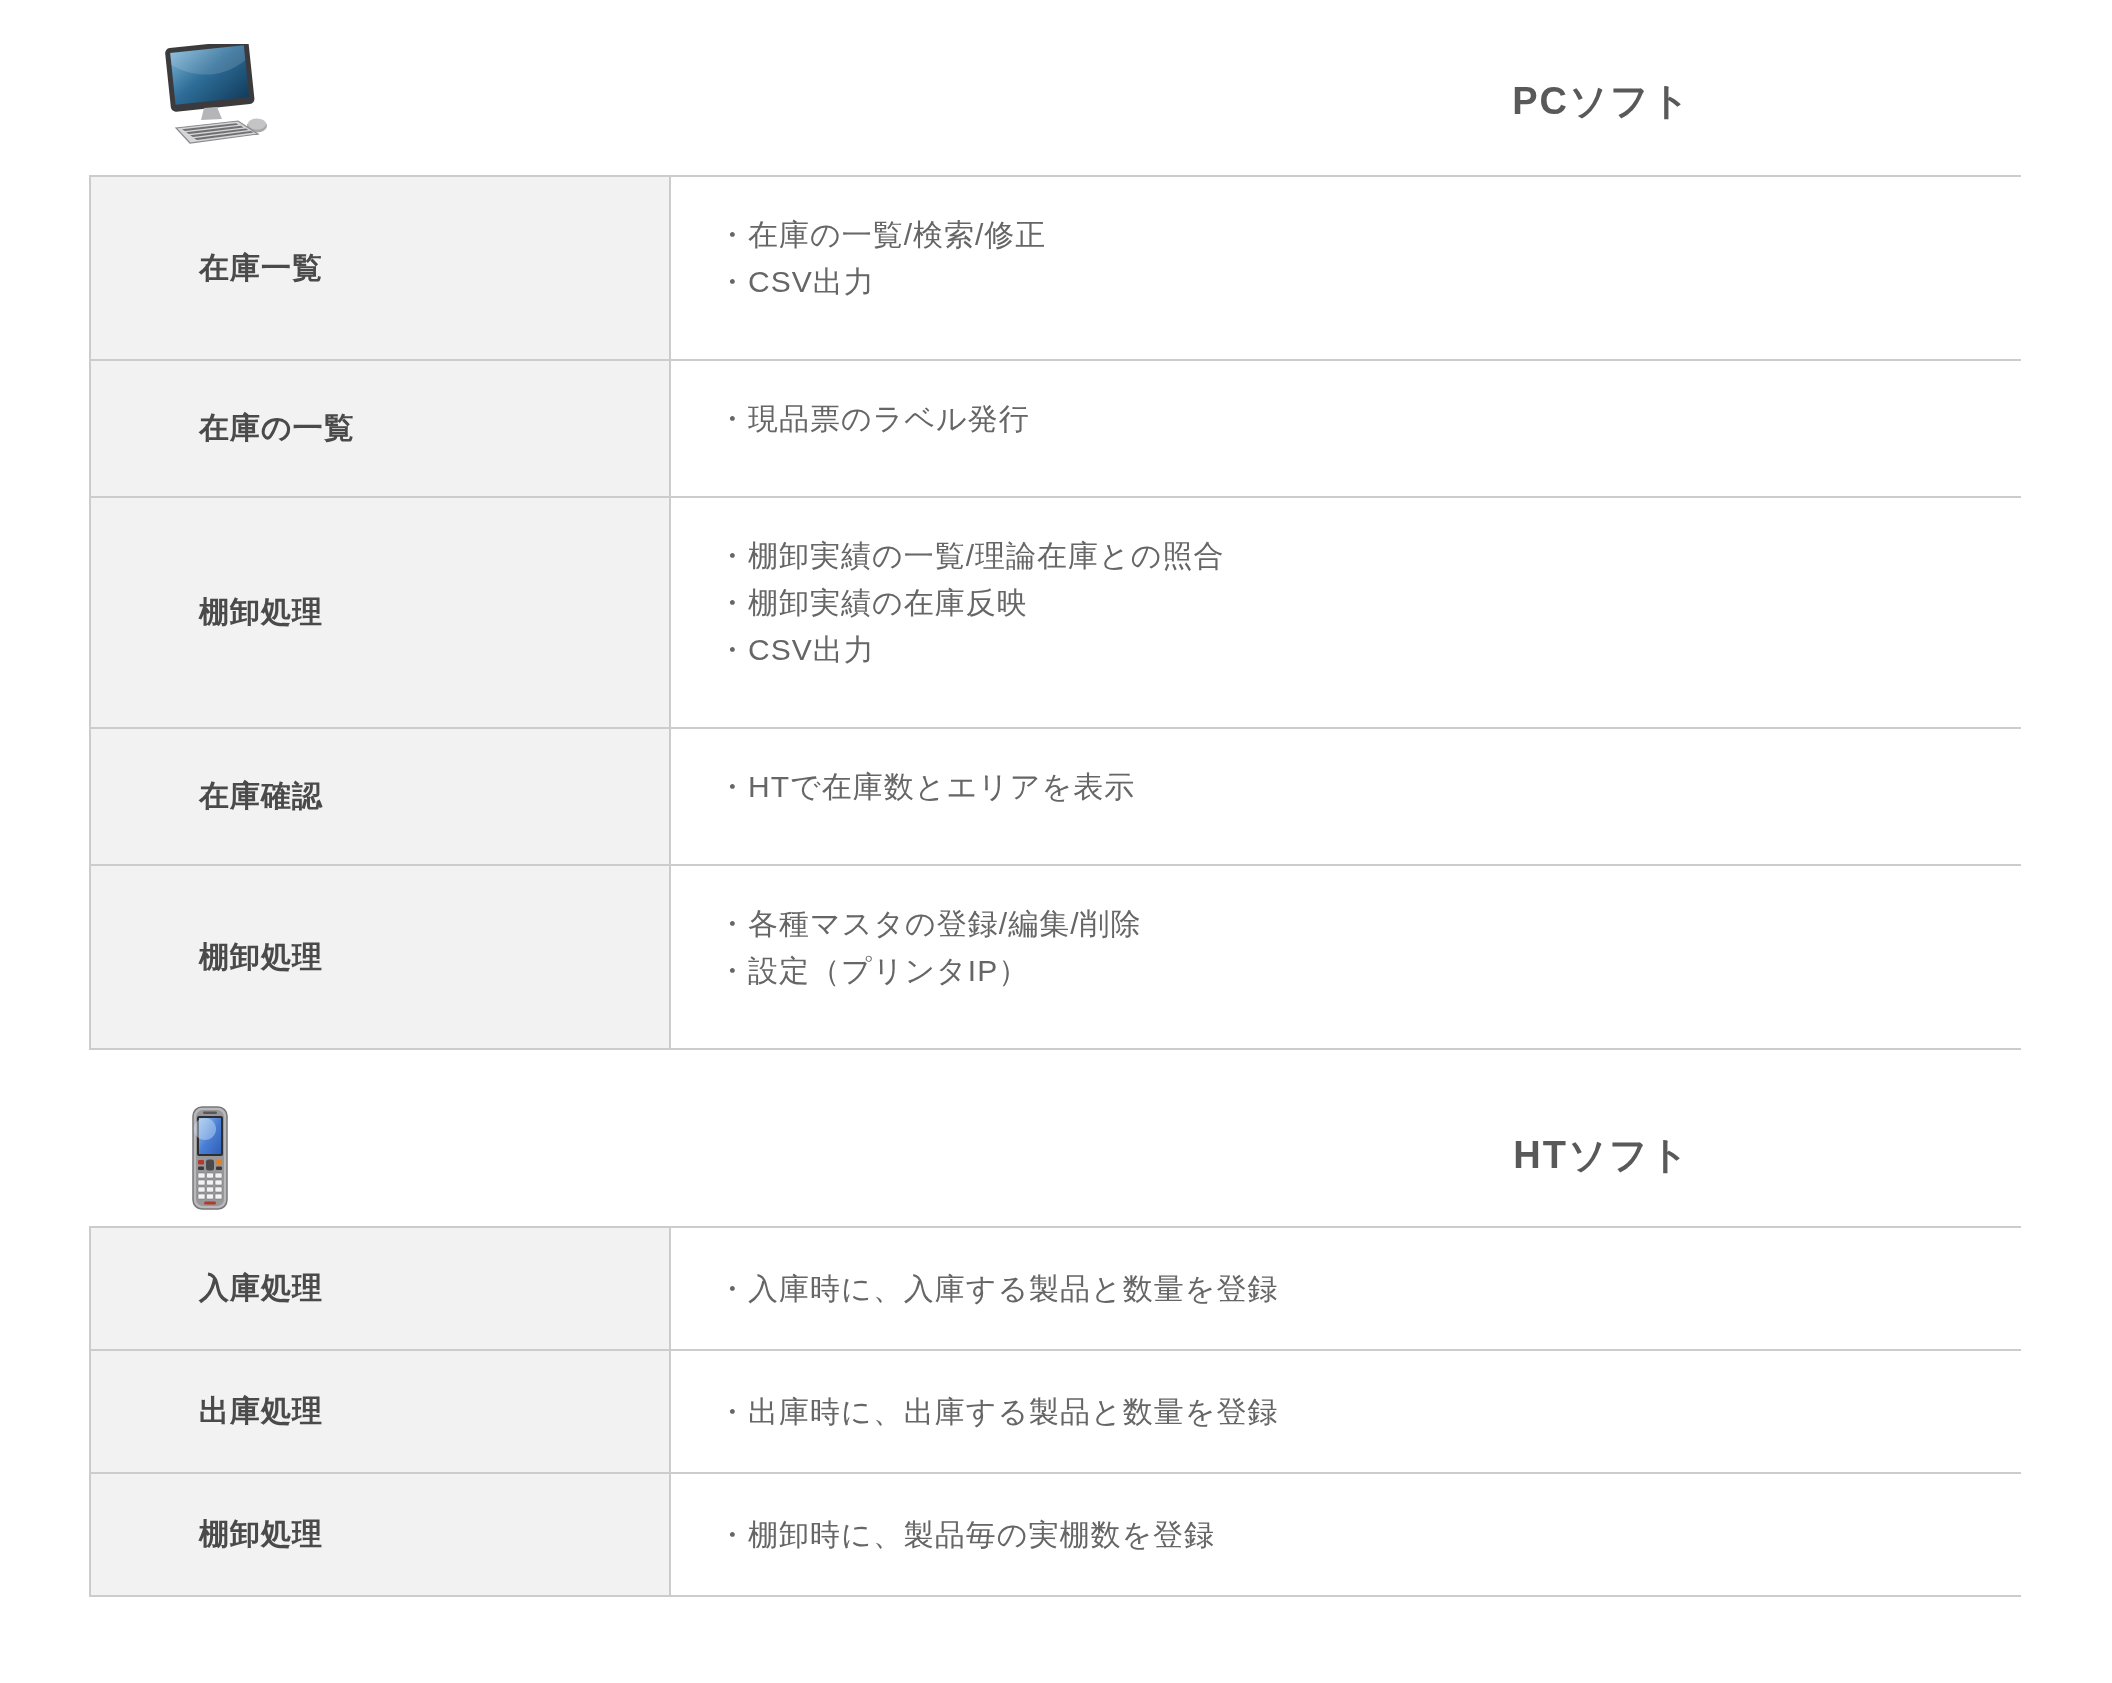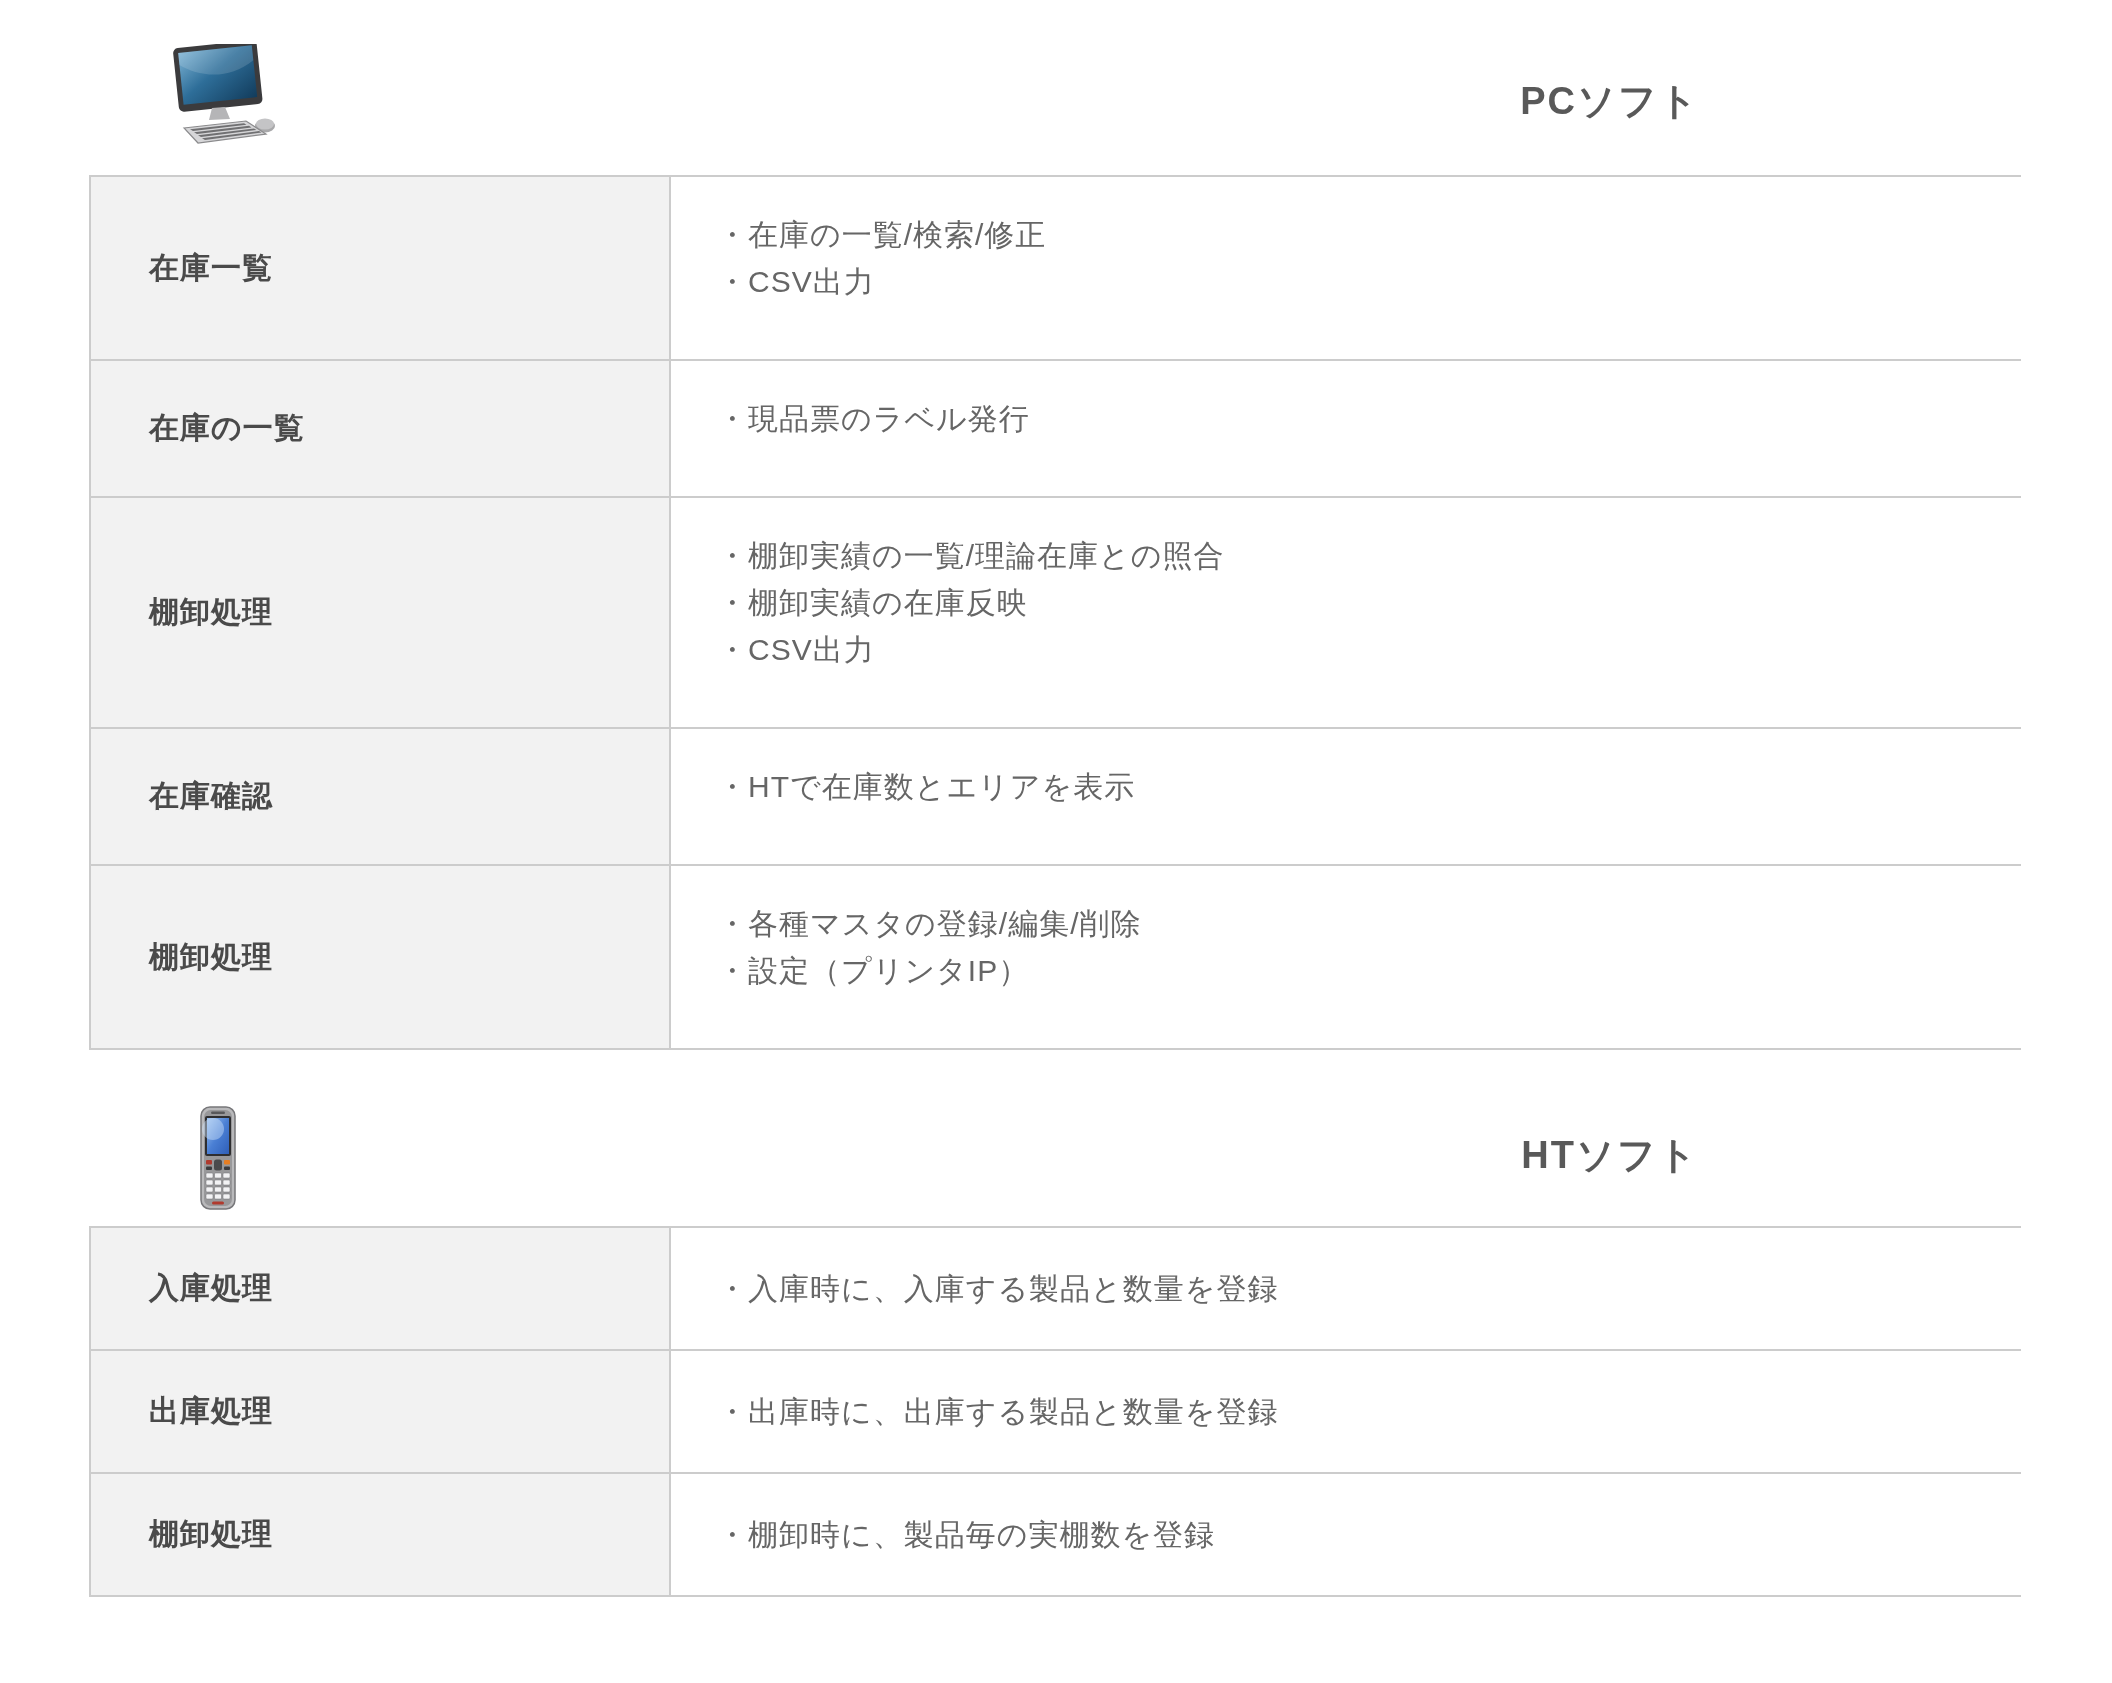--- a/index.html
+++ b/index.html
@@ -11,21 +11,20 @@
   .page {
     position: relative;
     width: 2112px;
     height: 1683px;
     background: #ffffff;
     overflow: hidden;
   }
   .section-header {
     position: relative;
     width: 1772px;
-    margin-left: 8px;
   }
   .section-header.pc { height: 175px; }
   .section-header.ht { height: 176px; }
   .hw-icon {
     position: absolute;
     display: block;
   }
   .hw-icon.pc { left: 158px; top: 44px; }
   .hw-icon.ht { left: 190px; top: 56px; }
   .section-title {
@@ -54,21 +53,21 @@
   table.feature-table th,
   table.feature-table td {
     border-top: 2px solid #cccccc;
     border-bottom: 2px solid #cccccc;
   }
   table.feature-table th {
     background: #f2f2f2;
     border-right: 2px solid #cccccc;
     text-align: left;
     vertical-align: middle;
-    padding: 0 20px 0 58px;
+    padding: 0 20px 0 108px;
     font-size: 30px;
     font-weight: 700;
     color: #4a4a4a;
     letter-spacing: 1px;
   }
   table.feature-table td {
     background: #ffffff;
     vertical-align: middle;
     padding: 34px 40px 54px 46px;
     font-size: 30px;

